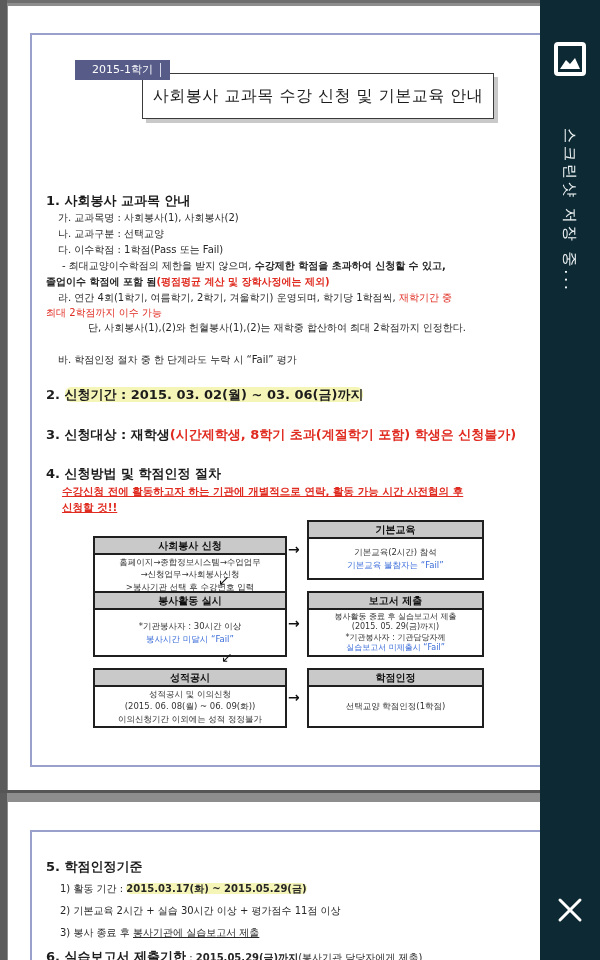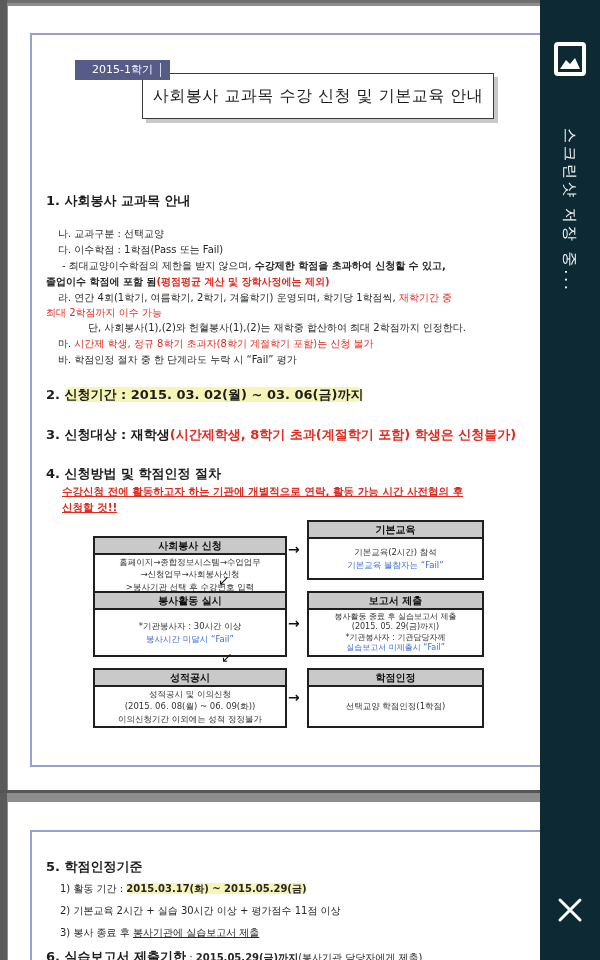--- a/index.html
+++ b/index.html
@@ -67,28 +67,28 @@
 
   <div class="title-box">
     <span>사회봉사 교과목 수강 신청 및 기본교육 안내</span>
   </div>
   <div class="badge">
     <span>2015-1학기</span>
     <span class="badge-cursor"></span>
   </div>
 
   <div class="line h" style="left:38px;top:188px;"><span>1. 사회봉사 교과목 안내</span></div>
+  <div class="line" style="left:50px;top:205px;"><span>가. 교과목명 : 사회봉사(1), 사회봉사(2)</span></div>
   <div class="line" style="left:50px;top:221px;"><span>나. 교과구분 : 선택교양</span></div>
   <div class="line" style="left:50px;top:237px;"><span>다. 이수학점 : 1학점(Pass 또는 Fail)</span></div>
   <div class="line" style="left:54px;top:253px;"><span>- 최대교양이수학점의 제한을 받지 않으며, </span><span class="b">수강제한 학점을 초과하여 신청할 수 있고,</span></div>
   <div class="line" style="left:38px;top:269px;"><span class="b">졸업이수 학점에 포함 됨</span><span class="b red">(평점평균 계산 및 장학사정에는 제외)</span></div>
   <div class="line" style="left:50px;top:285px;"><span>라. 연간 4회(1학기, 여름학기, 2학기, 겨울학기) 운영되며, 학기당 1학점씩, </span><span class="red">재학기간 중</span></div>
   <div class="line" style="left:38px;top:300px;"><span class="red">최대 2학점까지 이수 가능</span></div>
   <div class="line" style="left:80px;top:315px;"><span>단, 사회봉사(1),(2)와 헌혈봉사(1),(2)는 재학중 합산하여 최대 2학점까지 인정한다.</span></div>
-  <div class="line" style="left:50px;top:331px;"><span>마. </span><span class="red">시간제 학생, 정규 8학기 초과자(8학기 계절학기 포함)는 신청 불가</span></div>
   <div class="line" style="left:50px;top:347px;"><span>바. 학점인정 절차 중 한 단계라도 누락 시 “Fail” 평가</span></div>
 
   <div class="line h" style="left:38px;top:382px;"><span>2. </span><span class="hl">신청기간 : 2015. 03. 02(월) ~ 03. 06(금)까지</span></div>
 
   <div class="line h" style="left:38px;top:422px;"><span>3. 신청대상 : 재학생</span><span class="red">(시간제학생, 8학기 초과(계절학기 포함) 학생은 신청불가)</span></div>
 
   <div class="line h" style="left:38px;top:461px;"><span>4. 신청방법 및 학점인정 절차</span></div>
   <div class="line warn" style="left:54px;top:479px;"><span>수강신청 전에 활동하고자 하는 기관에 개별적으로 연락, 활동 가능 시간 사전협의 후</span></div>
   <div class="line warn" style="left:54px;top:495px;"><span>신청할 것!!</span></div>
 

